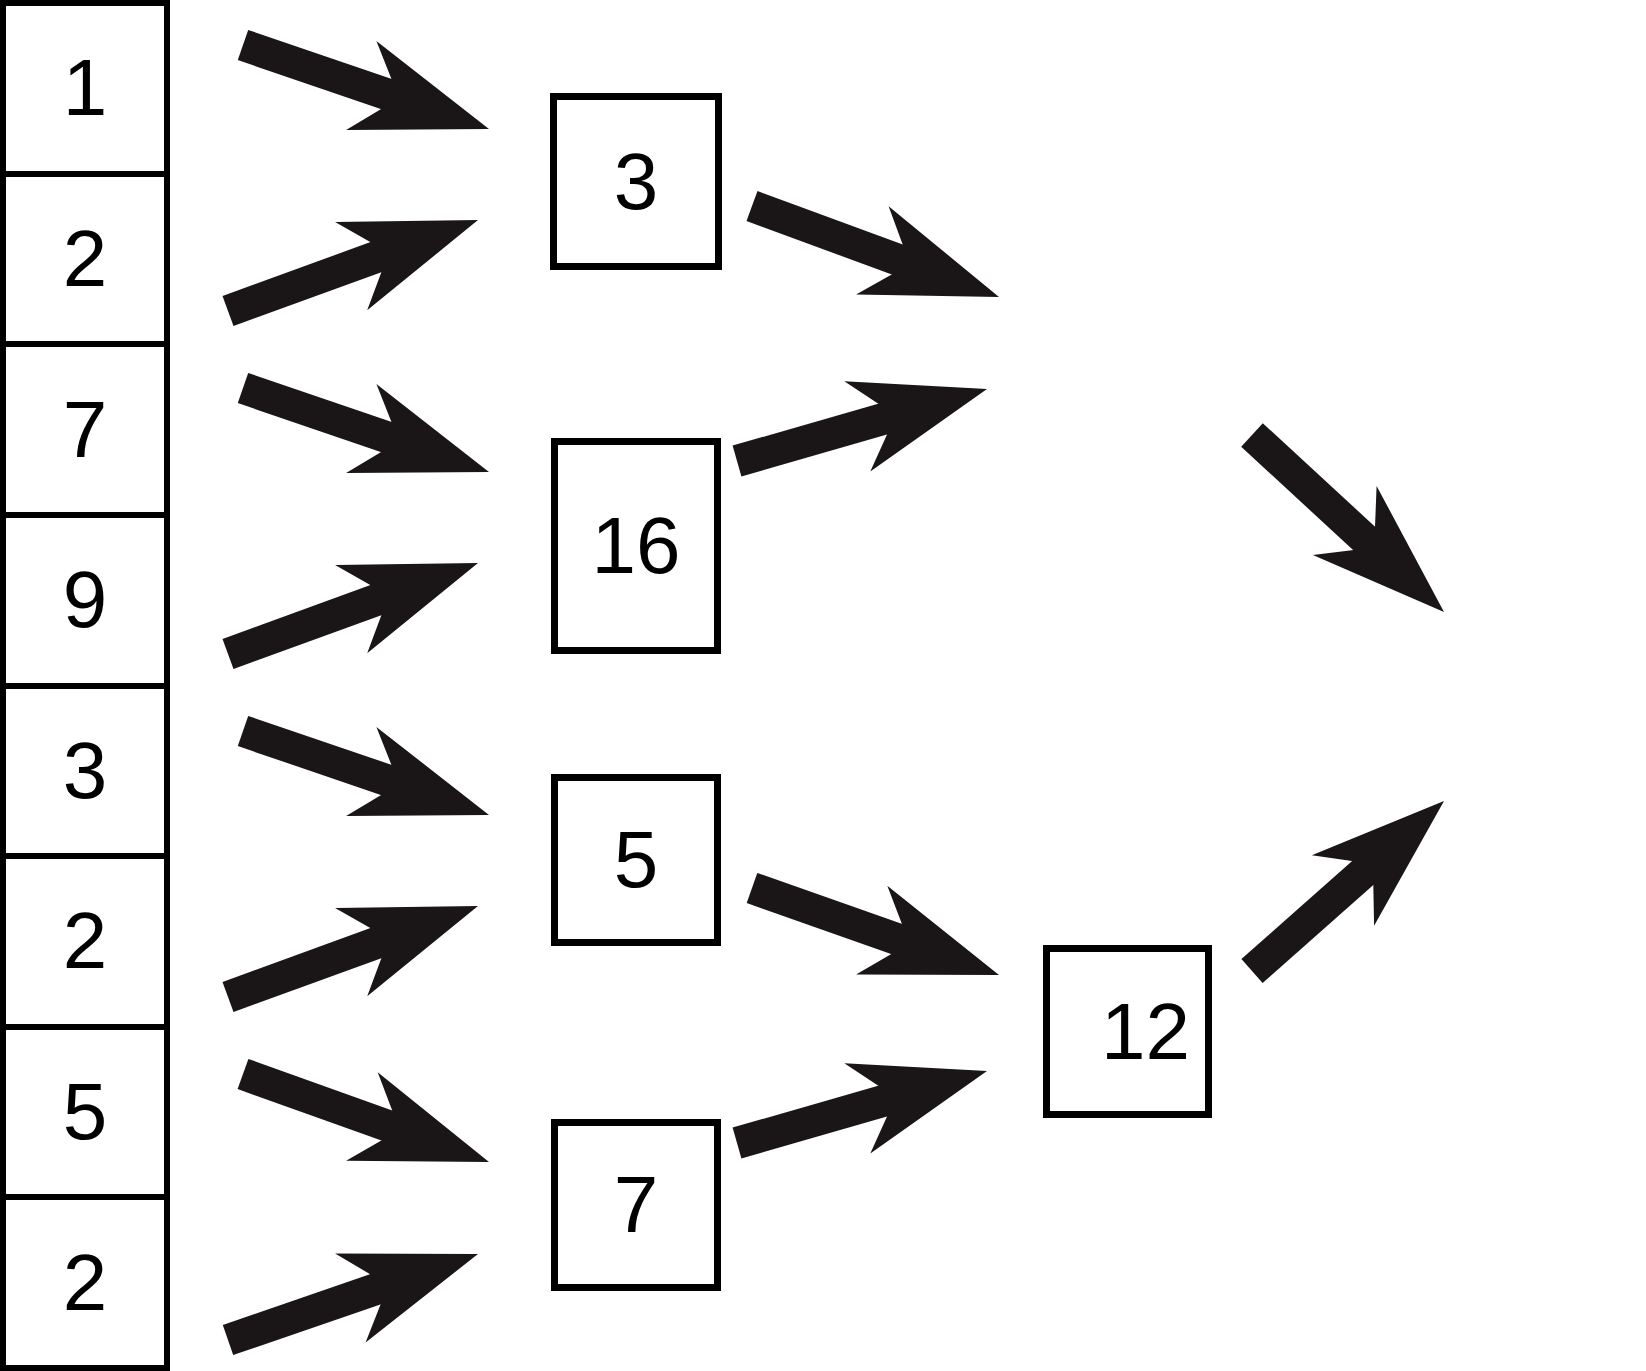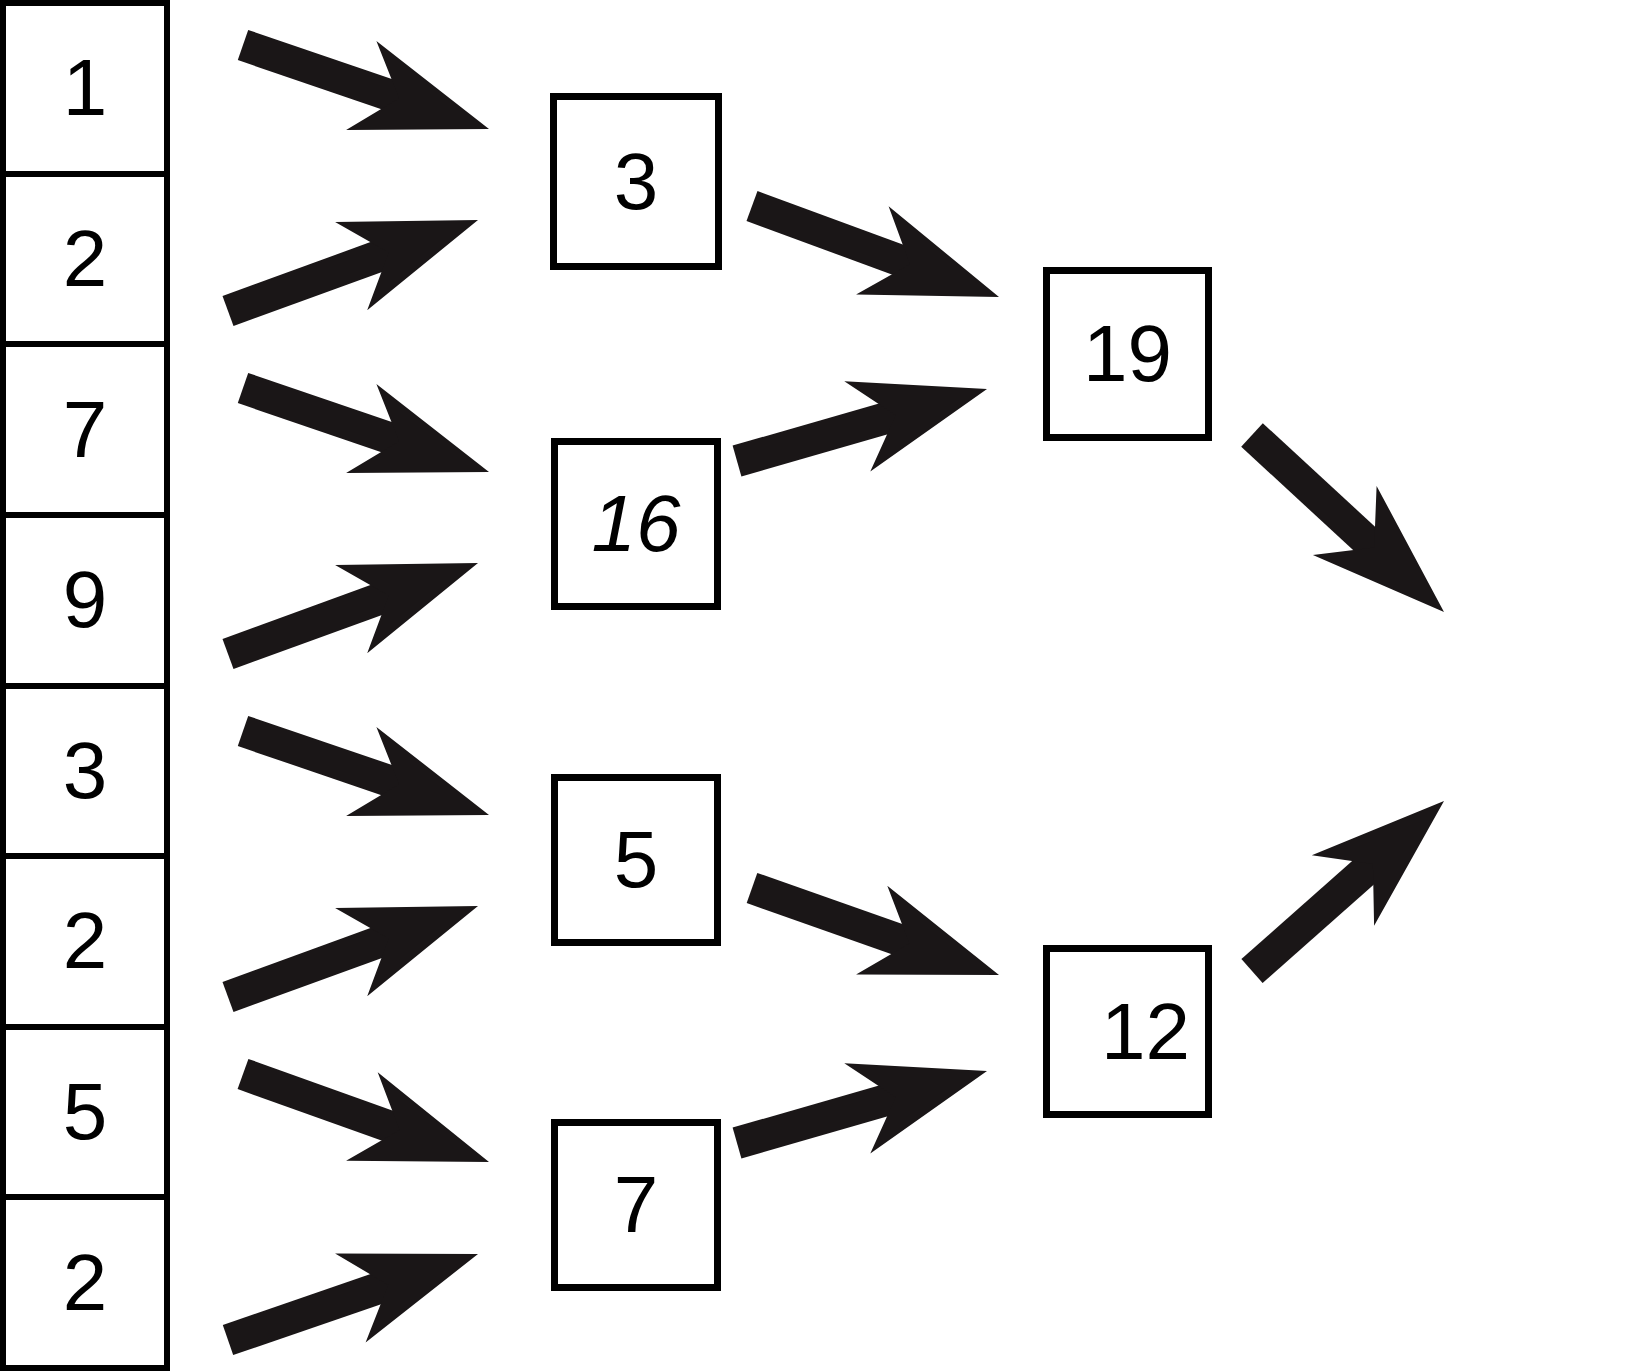--- a/index.html
+++ b/index.html
@@ -93,21 +93,20 @@
     <div class="input-cell">2</div>
     <div class="input-cell">7</div>
     <div class="input-cell">9</div>
     <div class="input-cell">3</div>
     <div class="input-cell">2</div>
     <div class="input-cell">5</div>
     <div class="input-cell">2</div>
   </div>
 
   <div class="sum-box" style="left:550px; top:93px;  width:172px; height:177px;">3</div>
-  <div class="sum-box" style="left:551px; top:438px; width:170px; height:172px;font-style:italic;">16</div>
+  <div class="sum-box" style="left:551px; top:438px; width:170px; height:216px;">16</div>
   <div class="sum-box" style="left:551px; top:774px; width:170px; height:172px;">5</div>
   <div class="sum-box" style="left:551px; top:1119px; width:170px; height:172px;">7</div>
 
-  <div class="sum-box" style="left:1043px; top:267px; width:169px; height:174px;">19</div>
   <div class="sum-box" style="left:1043px; top:945px; width:169px; height:173px;padding-left:36px;">12</div>
 
 
 </div>
 
 </body></html>

